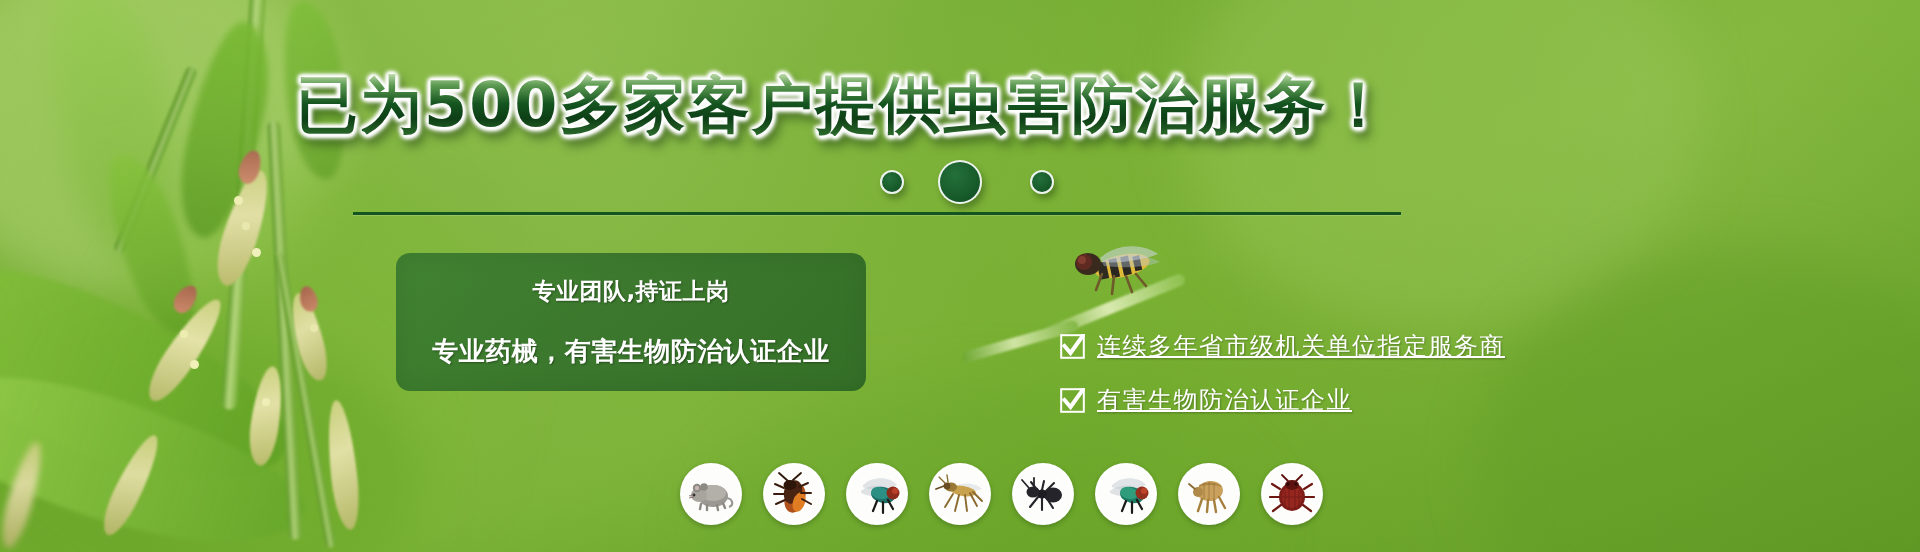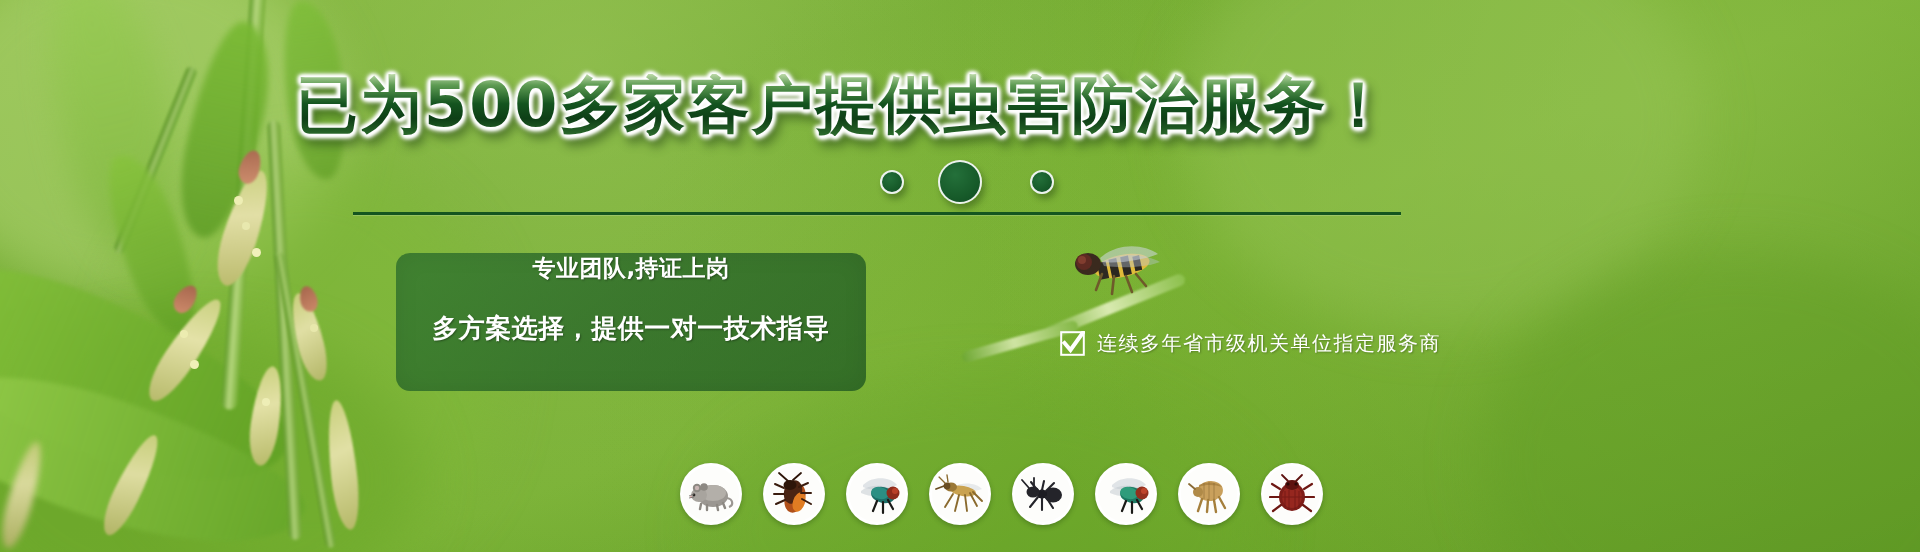--- a/index.html
+++ b/index.html
@@ -63,39 +63,40 @@
     position:absolute;left:353px;top:212px;width:1048px;height:3px;
     background:#14551f;box-shadow:0 1px 0 rgba(255,255,255,.18);
   }
 
   
   .infobox{
     position:absolute;left:396px;top:253px;width:470px;height:138px;
     border-radius:14px;
     background:linear-gradient(135deg,rgba(40,110,45,.72) 0%,rgba(32,96,38,.72) 45%,rgba(28,88,34,.74) 100%);
     box-shadow:inset 0 0 24px rgba(0,0,0,.08);
-    display:flex;flex-direction:column;align-items:center;
+    display:flex;flex-direction:column;align-items:center;justify-content:center;
     gap:27px;
   }
   .infoline{
     color:#ffffff;font-weight:bold;white-space:nowrap;
     text-shadow:1px 1px 2px rgba(0,0,0,.35);
   }
   .infoline.l1{font-size:23px;letter-spacing:.5px;}
   .infoline.l2{font-size:26px;letter-spacing:.5px;}
   .infoline.l3{font-size:26px;letter-spacing:.5px;}
 
   
   .bullets{position:absolute;left:1060px;top:330px;display:flex;flex-direction:column;gap:22px;}
   .bullet{display:flex;align-items:center;gap:12px;}
   .chk{width:25px;height:25px;flex:0 0 auto;position:relative;}
   .chk svg{display:block;}
   .bullet-text{
-    color:#ffffff;font-size:20px;letter-spacing:1.5px;white-space:nowrap;
+    color:#ffffff;font-size:24px;letter-spacing:1.5px;white-space:nowrap;
     text-shadow:1px 1px 2px rgba(0,0,0,.28);
+    text-decoration:underline;
   }
 
   
   .pests{position:absolute;left:680px;top:463px;display:flex;gap:21px;}
   .pest{
     width:56px;height:56px;border-radius:50%;
     background:#fdfdfb;
     border:3px solid rgba(255,255,255,.95);
     box-shadow:0 2px 5px rgba(20,50,10,.3);
     display:flex;align-items:center;justify-content:center;
@@ -200,32 +201,41 @@
   <div class="dots">
     <span class="dot s1"></span>
     <span class="dot big"></span>
     <span class="dot s2"></span>
   </div>
 
   <div class="rule"></div>
 
   <div class="infobox">
     <div class="infoline l1">专业团队,持证上岗</div>
-    <div class="infoline l3">多方案选择，提供一对一技术指导</div>
+    <div class="infoline l3">专业药械，有害生物防治认证企业</div>
   </div>
 
   <div class="bullets">
     <div class="bullet">
       <span class="chk">
         <svg width="25" height="25" viewBox="0 0 25 25">
           <rect x="1.2" y="1.2" width="22.6" height="22.6" fill="none" stroke="#ffffff" stroke-width="2"></rect>
           <path d="M4.5 12 L10.5 19 L23 1.5" fill="none" stroke="#ffffff" stroke-width="4" stroke-linecap="square"></path>
         </svg>
       </span>
       <span class="bullet-text">连续多年省市级机关单位指定服务商</span>
+    </div>
+    <div class="bullet">
+      <span class="chk">
+        <svg width="25" height="25" viewBox="0 0 25 25">
+          <rect x="1.2" y="1.2" width="22.6" height="22.6" fill="none" stroke="#ffffff" stroke-width="2"></rect>
+          <path d="M4.5 12 L10.5 19 L23 1.5" fill="none" stroke="#ffffff" stroke-width="4" stroke-linecap="square"></path>
+        </svg>
+      </span>
+      <span class="bullet-text">有害生物防治认证企业</span>
     </div>
   </div>
 
   <div class="pests">
 
     <div class="pest">
       <svg width="48" height="40" viewBox="0 0 48 40">
         <ellipse cx="26" cy="22" rx="15" ry="11" fill="#9b9792"></ellipse>
         <ellipse cx="26" cy="19" rx="13" ry="8" fill="#b3afa9"></ellipse>
         <ellipse cx="12" cy="21" rx="8" ry="7" fill="#a8a49e"></ellipse>

